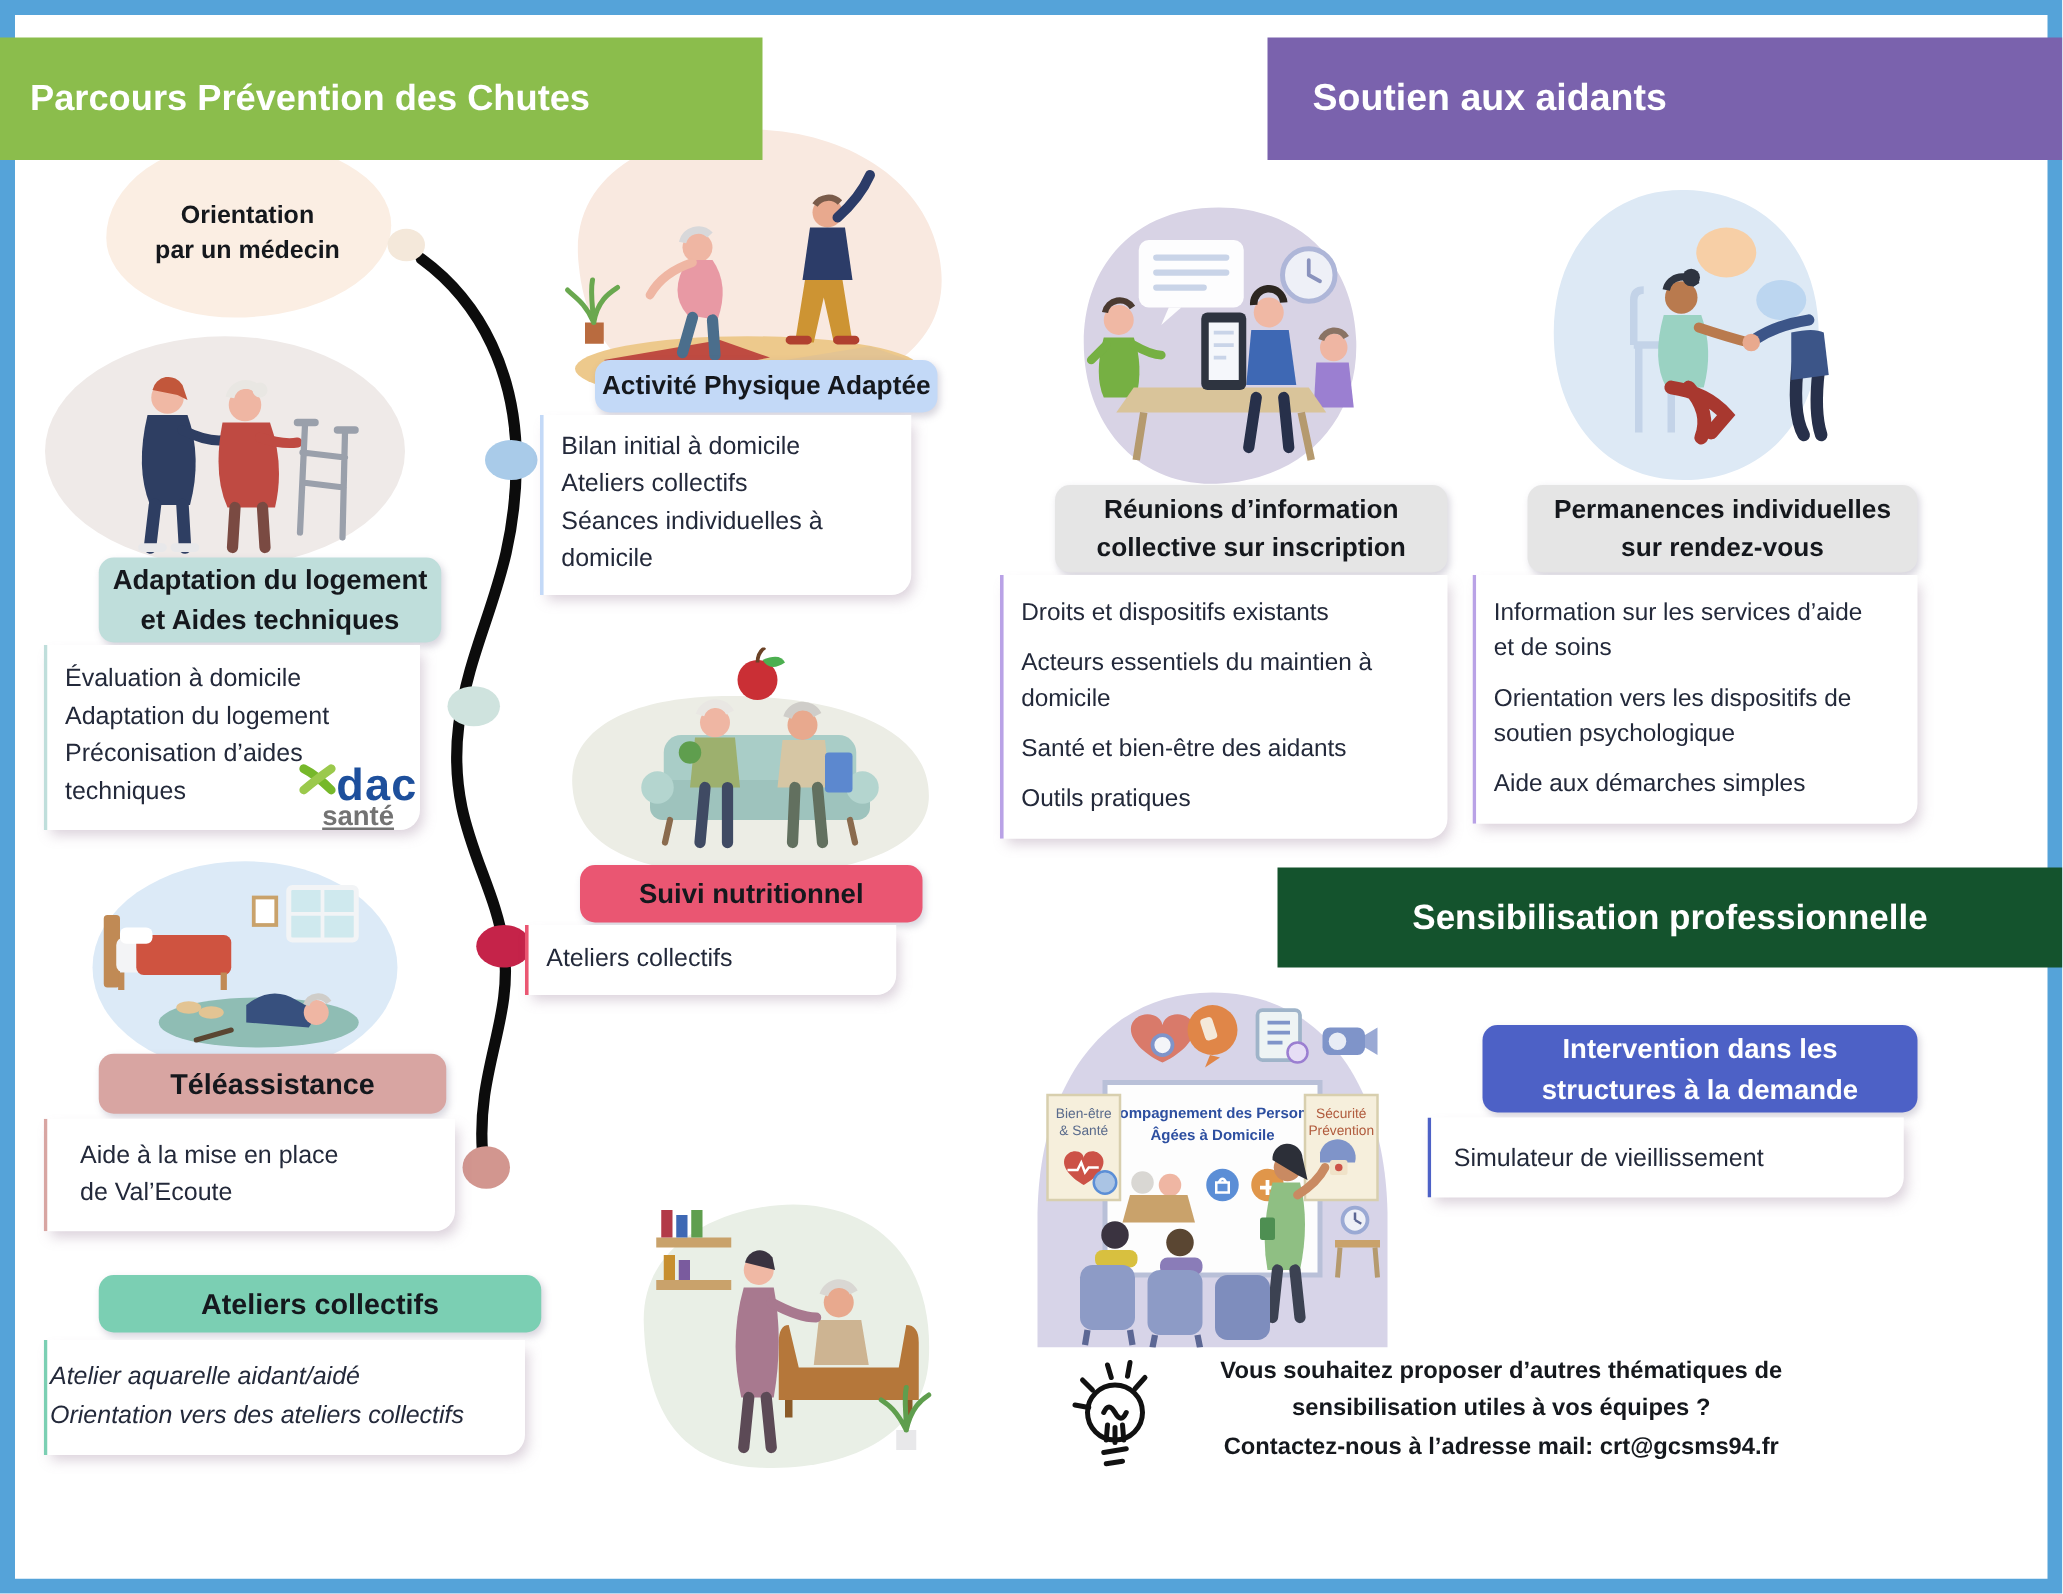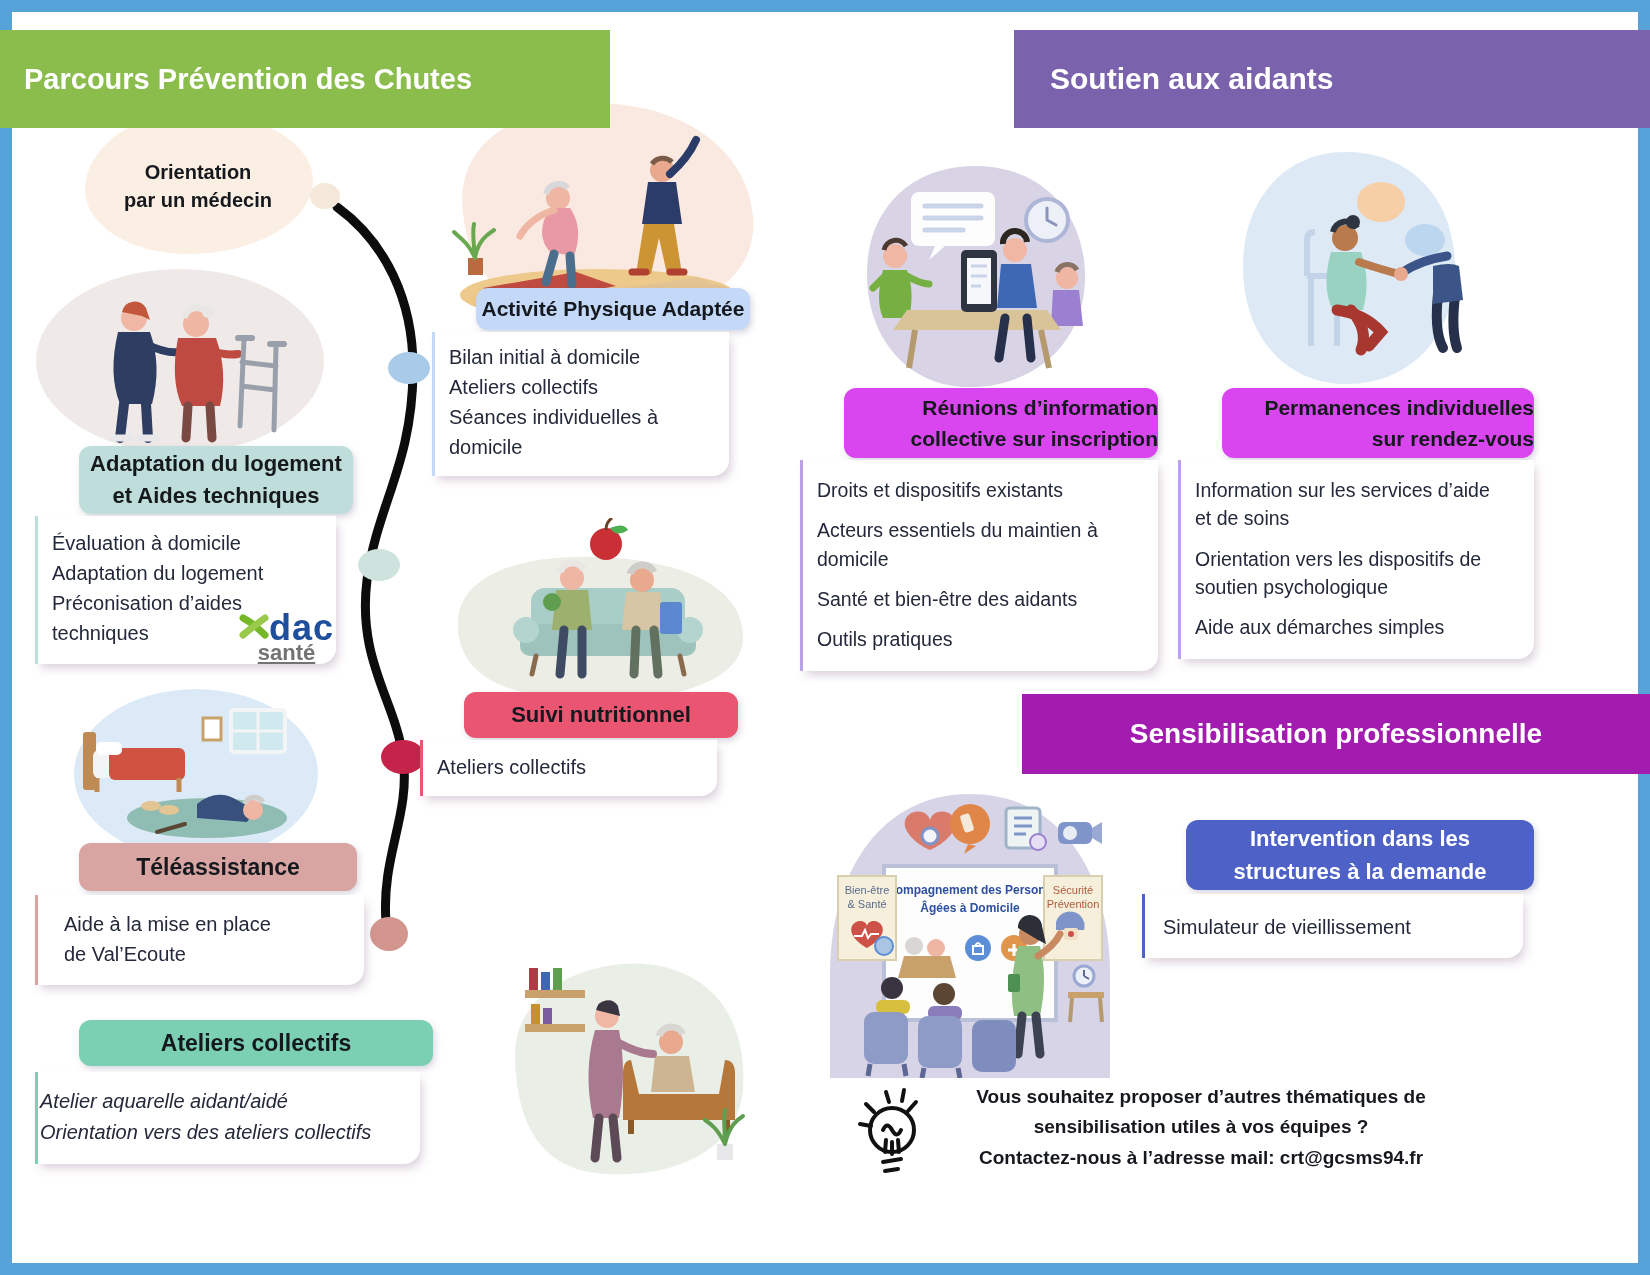--- a/index.html
+++ b/index.html
@@ -5,52 +5,52 @@
   html,body{margin:0;padding:0;background:#fff;}
   .canvas{position:relative;width:1650px;height:1275px;background:#ffffff;overflow:hidden;
           font-family:"Liberation Sans","DejaVu Sans",sans-serif;color:#1d2230;}
   .frame{position:absolute;inset:0;border:12px solid #55a3d9;z-index:1;pointer-events:none;}
   .abs{position:absolute;}
   .z2{z-index:2;} .z3{z-index:3;} .z4{z-index:4;}
 
   .main-header{position:absolute;z-index:6;color:#ffffff;font-weight:bold;}
   .h-green{left:0;top:30px;width:610px;height:98px;background:#8bbd4c;font-size:29px;line-height:98px;padding-left:24px;box-sizing:border-box;}
   .h-purple{left:1014px;top:30px;width:636px;height:98px;background:#7a62ad;font-size:30px;line-height:98px;padding-left:36px;box-sizing:border-box;}
-  .h-darkblue{left:1022px;top:694px;width:628px;height:80px;background:#a21caf;font-size:28px;line-height:80px;text-align:center;}
+  .h-darkblue{left:1022px;top:694px;width:628px;height:80px;background:#14532d;font-size:28px;line-height:80px;text-align:center;}
 
   .orientation-blob{left:85px;top:112px;width:228px;height:142px;background:#fbeee3;
     border-radius:48% 52% 55% 45% / 55% 48% 52% 45%;z-index:2;}
   .orientation-text{left:92px;top:158px;width:212px;text-align:center;font-size:20px;font-weight:bold;color:#15181d;z-index:3;line-height:1.4;}
 
   .card{position:absolute;z-index:4;}
   .pill{border-radius:12px;font-weight:bold;color:#15181d;text-align:center;
         box-shadow:2px 3px 6px rgba(120,110,140,.28);display:flex;flex-direction:column;justify-content:center;margin-left:44px;}
   .pill .pl{display:block;}
   .card-body{background:#ffffff;border-bottom-right-radius:16px;
         box-shadow:4px 6px 10px -2px rgba(150,120,150,.35);}
   .item{color:#23293a;}
 
   .pill-blue{background:#c3d9f7;height:42px;font-size:21px;}
   .pill-mint{background:#bfdedb;height:68px;font-size:22px;line-height:1.45;}
   .pill-crimson{background:#ea5672;height:46px;font-size:22px;}
   .pill-rose{background:#d8a5a2;height:48px;font-size:23px;}
   .pill-greenc{background:#7bcfb3;height:46px;font-size:23px;}
-  .pill-lpurple{background:#d946ef;height:70px;font-size:21px;line-height:1.5;text-align:right;}
+  .pill-lpurple{background:#e5e5e5;height:70px;font-size:21px;line-height:1.5;}
   .pill-mblue{background:#4d61c6;height:70px;font-size:22px;line-height:1.5;color:#ffffff;}
 
   .body-blue{border-left:3px solid #c3d9f7;}
   .body-mint{border-left:3px solid #bfdedb;}
   .body-crimson{border-left:3px solid #ea5672;}
   .body-rose{border-left:3px solid #d8a5a2;}
   .body-greenc{border-left:3px solid #7bcfb3;}
   .body-lpurple{border-left:3px solid #b9a2e6;}
   .body-mblue{border-left:3px solid #4d61c6;}
 
   .dac-logo{position:absolute;right:2px;bottom:0px;text-align:center;line-height:1;}
-  .dac-row{display:flex;align-items:center;}
+  .dac-row{display:flex;align-items:flex-start;}
   .dac-main{font-size:36px;font-weight:bold;color:#1d4f9c;letter-spacing:1px;}
   .dac-sub{font-size:22px;font-weight:bold;color:#737373;margin-top:-4px;text-decoration:underline;}
 
   .cta{left:925px;top:1082px;width:552px;text-align:center;font-size:19px;font-weight:bold;color:#15181d;line-height:1.6;z-index:4;}
 
   svg text{font-family:"Liberation Sans","DejaVu Sans",sans-serif;}
 </style>
 </head>
 <body>
 

